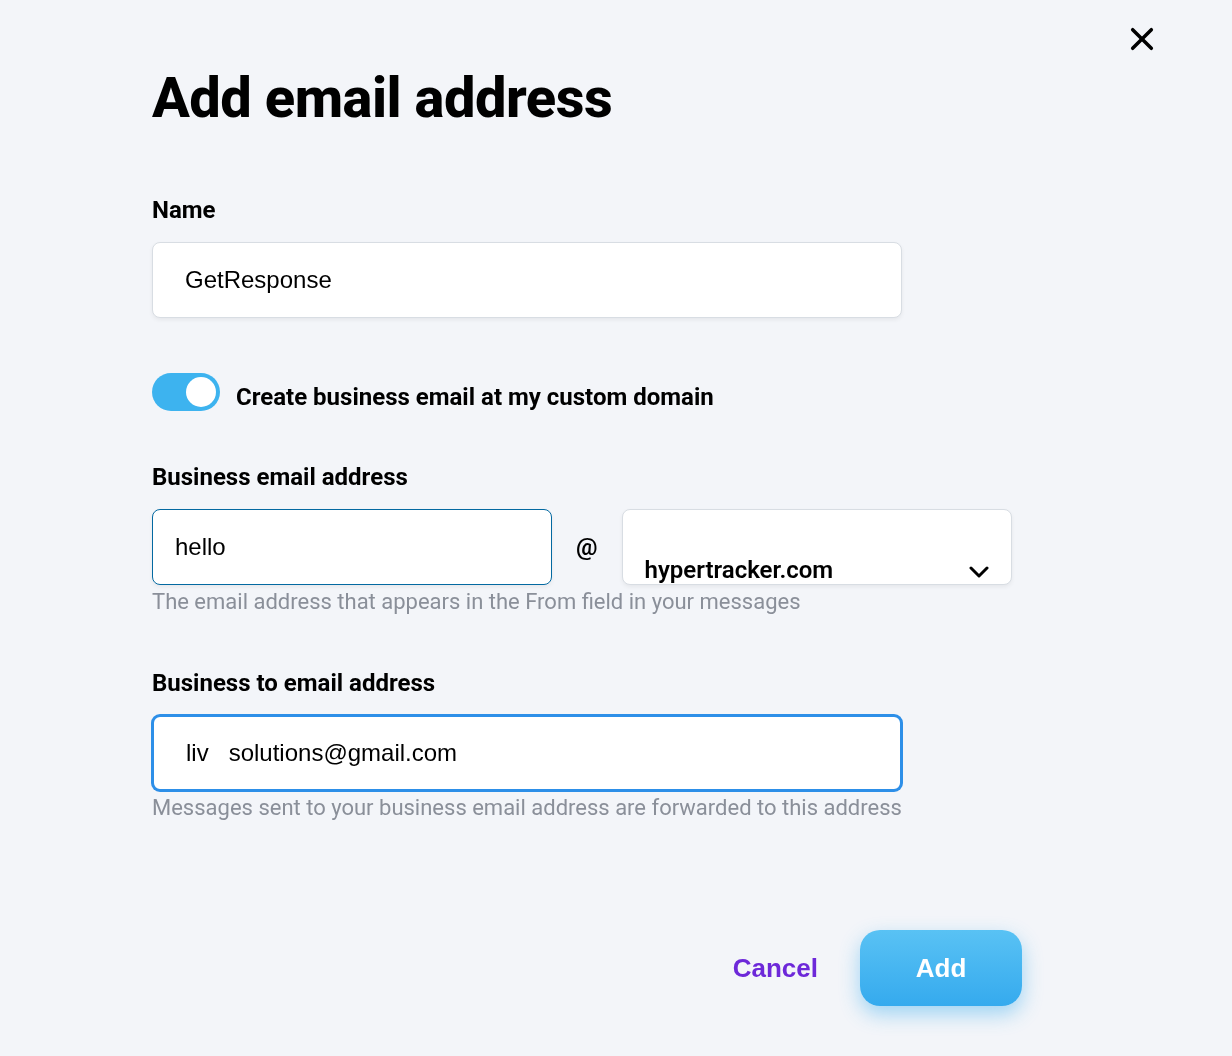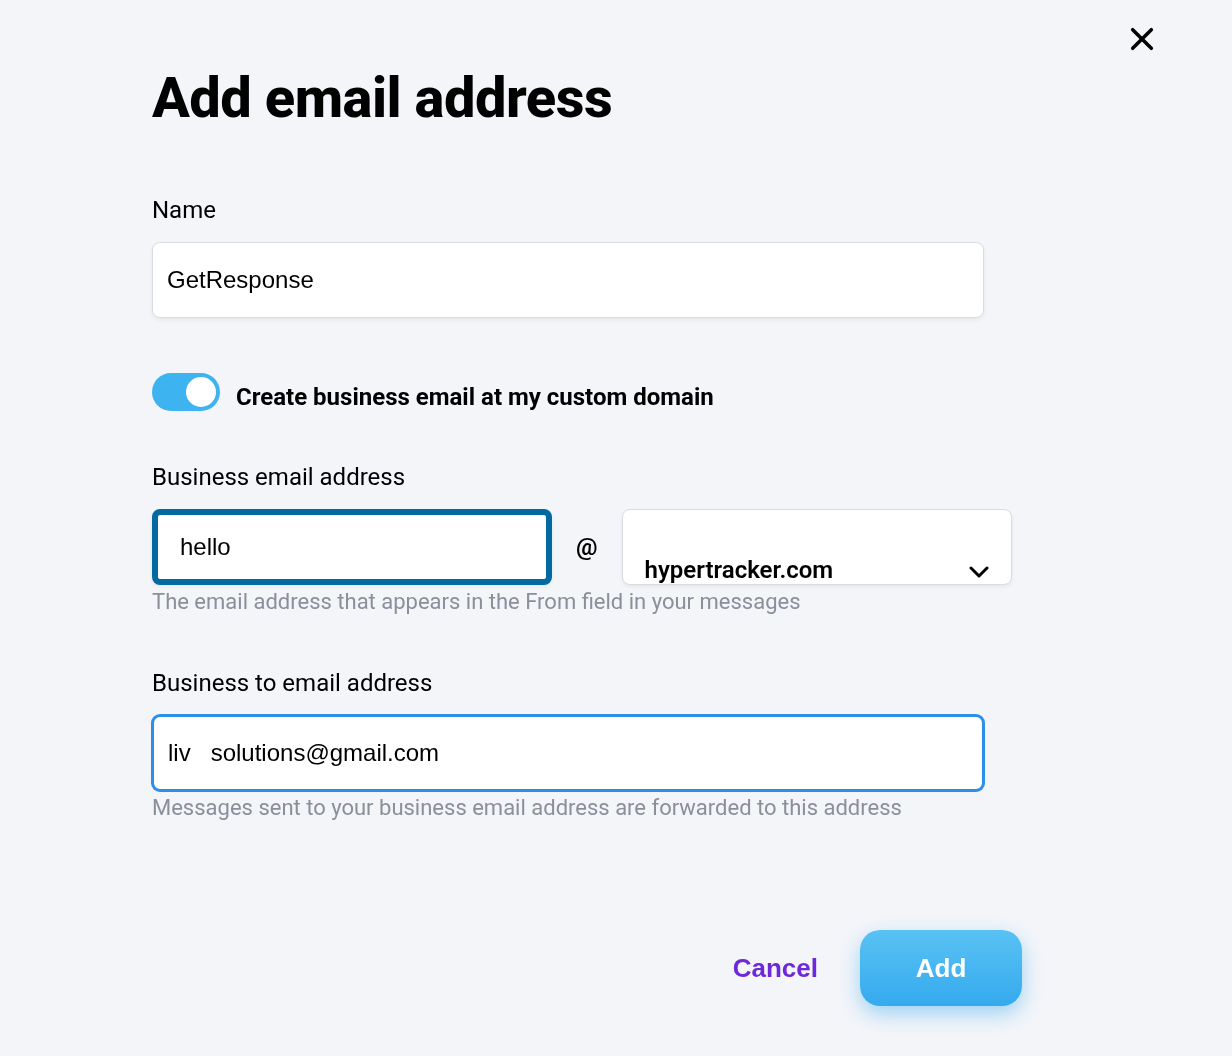--- a/index.html
+++ b/index.html
@@ -36,31 +36,31 @@
     }
     .modal-title {
       font-size: 56px;
       font-weight: 800;
       color: #000;
       letter-spacing: -0.5px;
       margin-bottom: 65px;
     }
     .field-label {
       font-size: 24px;
-      font-weight: 400;
+      font-weight: 700;
       color: #000;
       margin-bottom: 18px;
       margin-top: 38px;
     }
     .text-input {
-      width: 832px;
+      width: 750px;
       height: 76px;
       border: 1px solid #d8dde3;
       border-radius: 8px;
-      padding: 0 14px;
+      padding: 0 32px;
       font-size: 24px;
       font-weight: 500;
       color: #000;
       background: #fff;
       box-shadow: 0 2px 4px rgba(0,0,0,0.06);
       outline: none;
     }
     .text-input.focused {
       border: 2px solid #2d8fe8;
       box-shadow: 0 0 0 1px #2d8fe8;
@@ -99,21 +99,21 @@
       color: #000;
     }
     .email-row {
       display: flex;
       align-items: center;
       gap: 24px;
     }
     .local-input {
       width: 400px;
       height: 76px;
-      border: 6px solid #0369a1;
+      border: 1px solid #0369a1;
       border-radius: 8px;
       padding: 0 22px;
       font-size: 24px;
       font-weight: 500;
       color: #000;
       background: #fff;
       box-shadow: 0 2px 4px rgba(0,0,0,0.06);
       outline: none;
     }
     .at-symbol {

